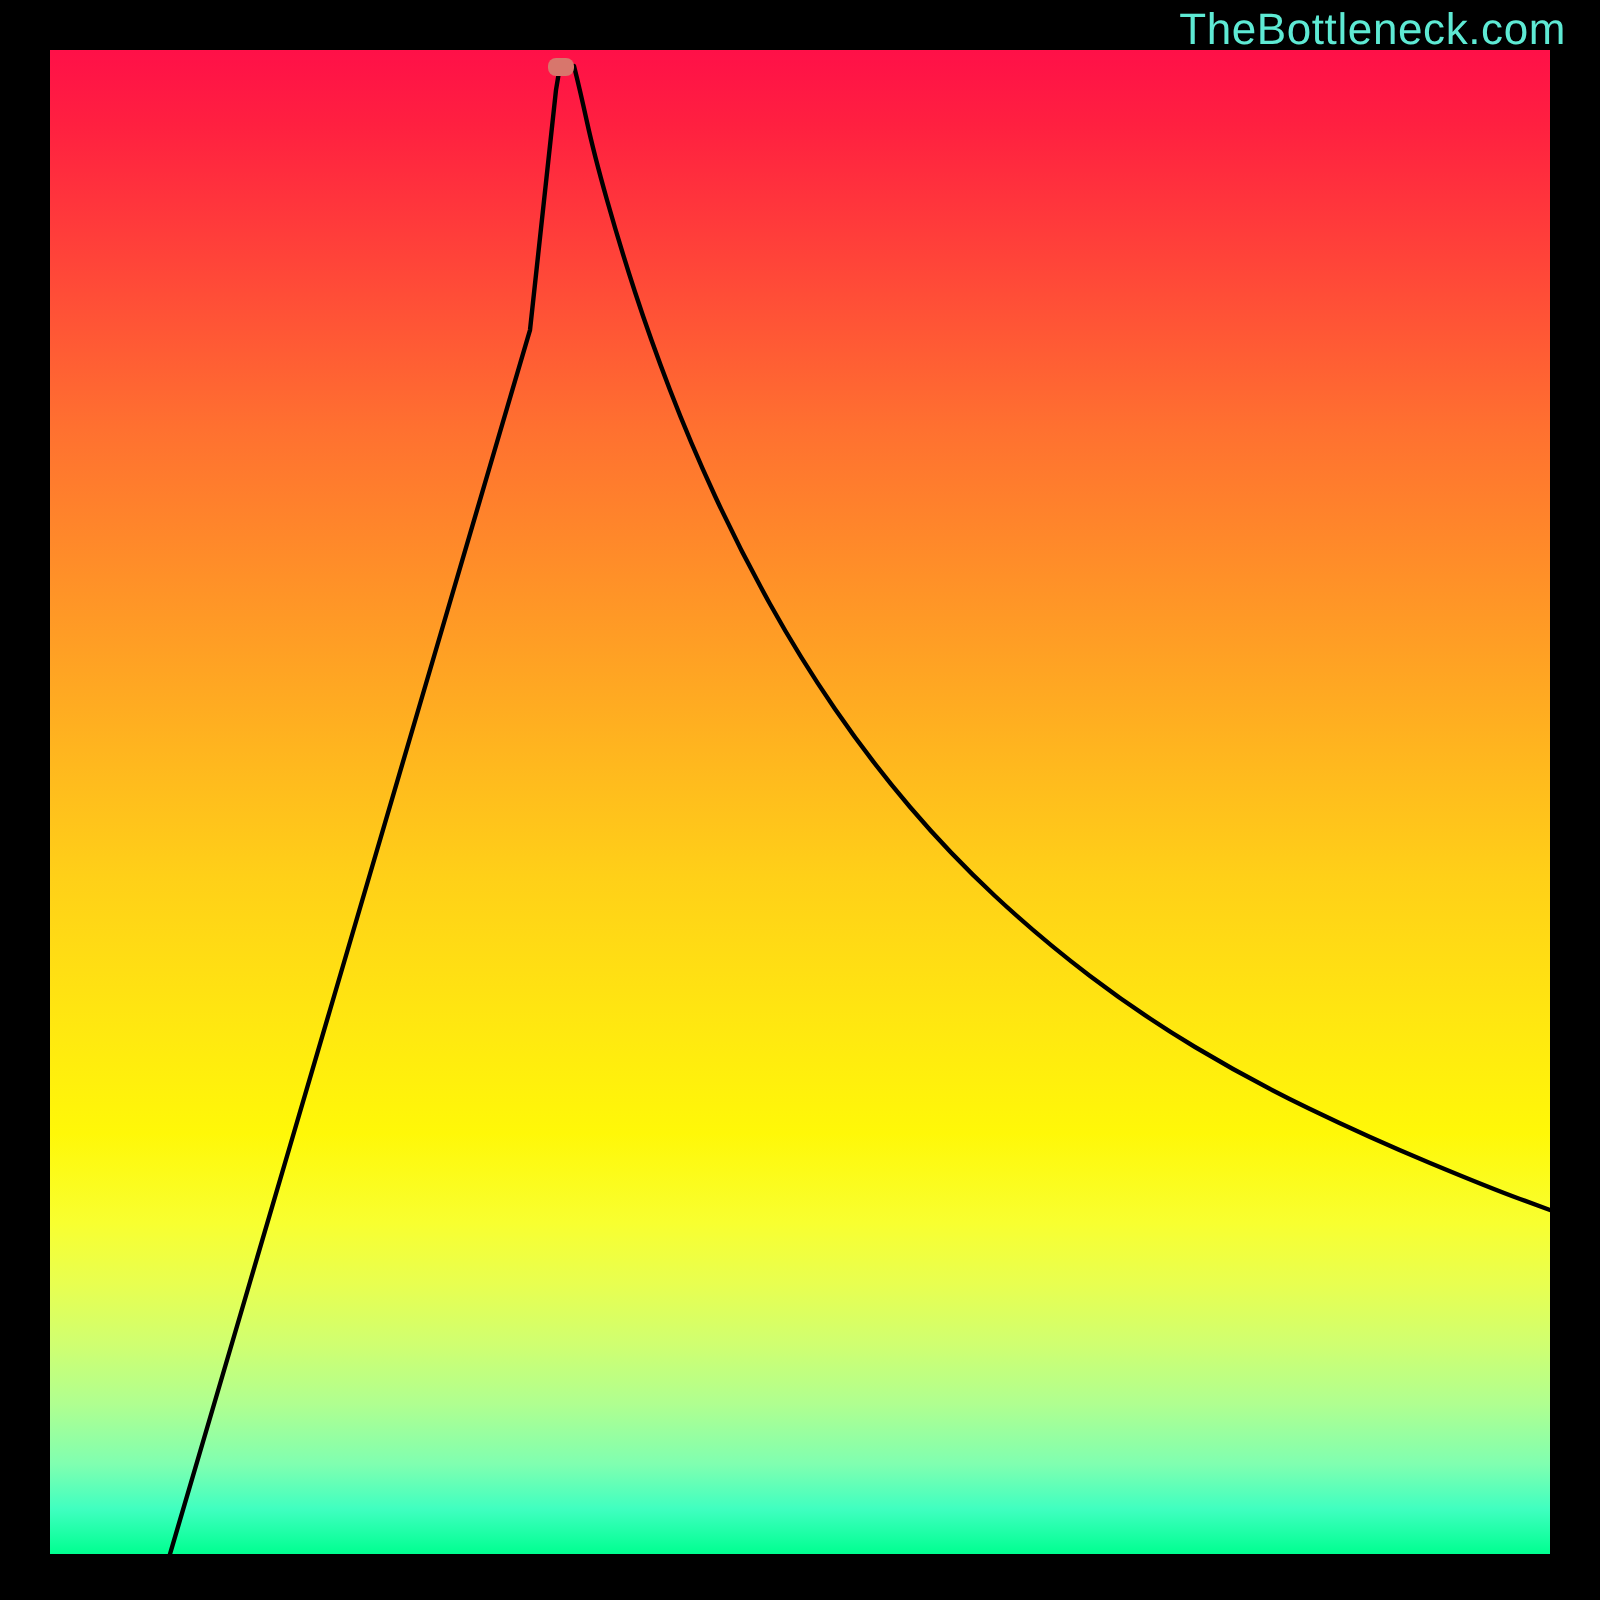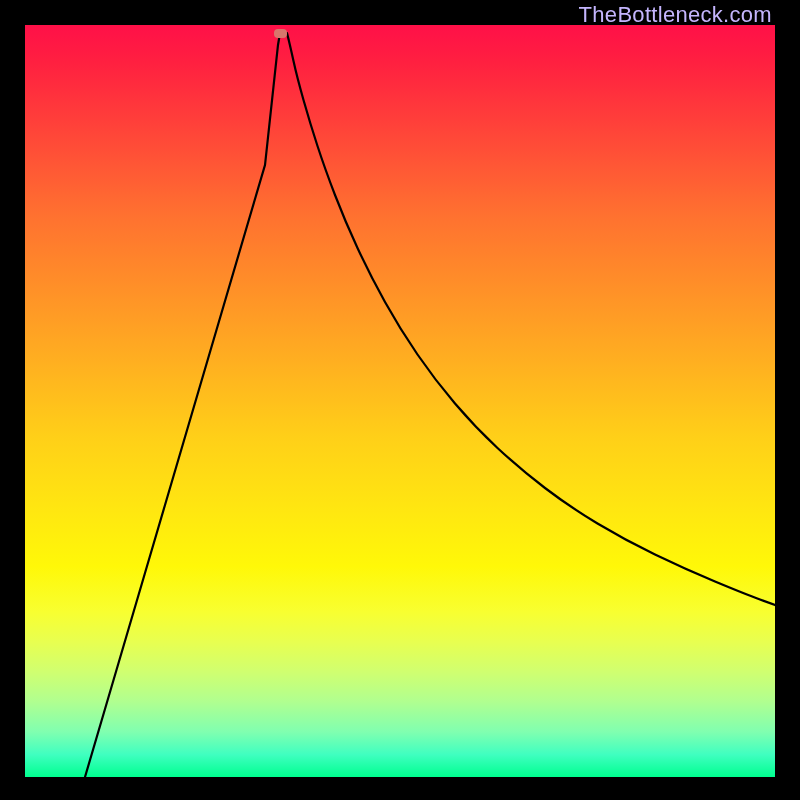--- a/index.html
+++ b/index.html
@@ -32,22 +32,22 @@
       #d0ff70 86%,
       #b0ff90 90%,
       #80ffb0 94%,
       #40ffc0 97%,
       #00ff90 100%
     );
   }
   .watermark {
     position: absolute;
     top: 2px;
-    right: 28px;
-    color: #c4b5fd;
+    right: 17px;
+    color: #5eead4;
     font-size: 22px;
     font-weight: normal;
     letter-spacing: 0.3px;
     z-index: 10;
   }
   svg.curve {
     position: absolute;
     left: 25px;
     top: 25px;
     width: 750px;

